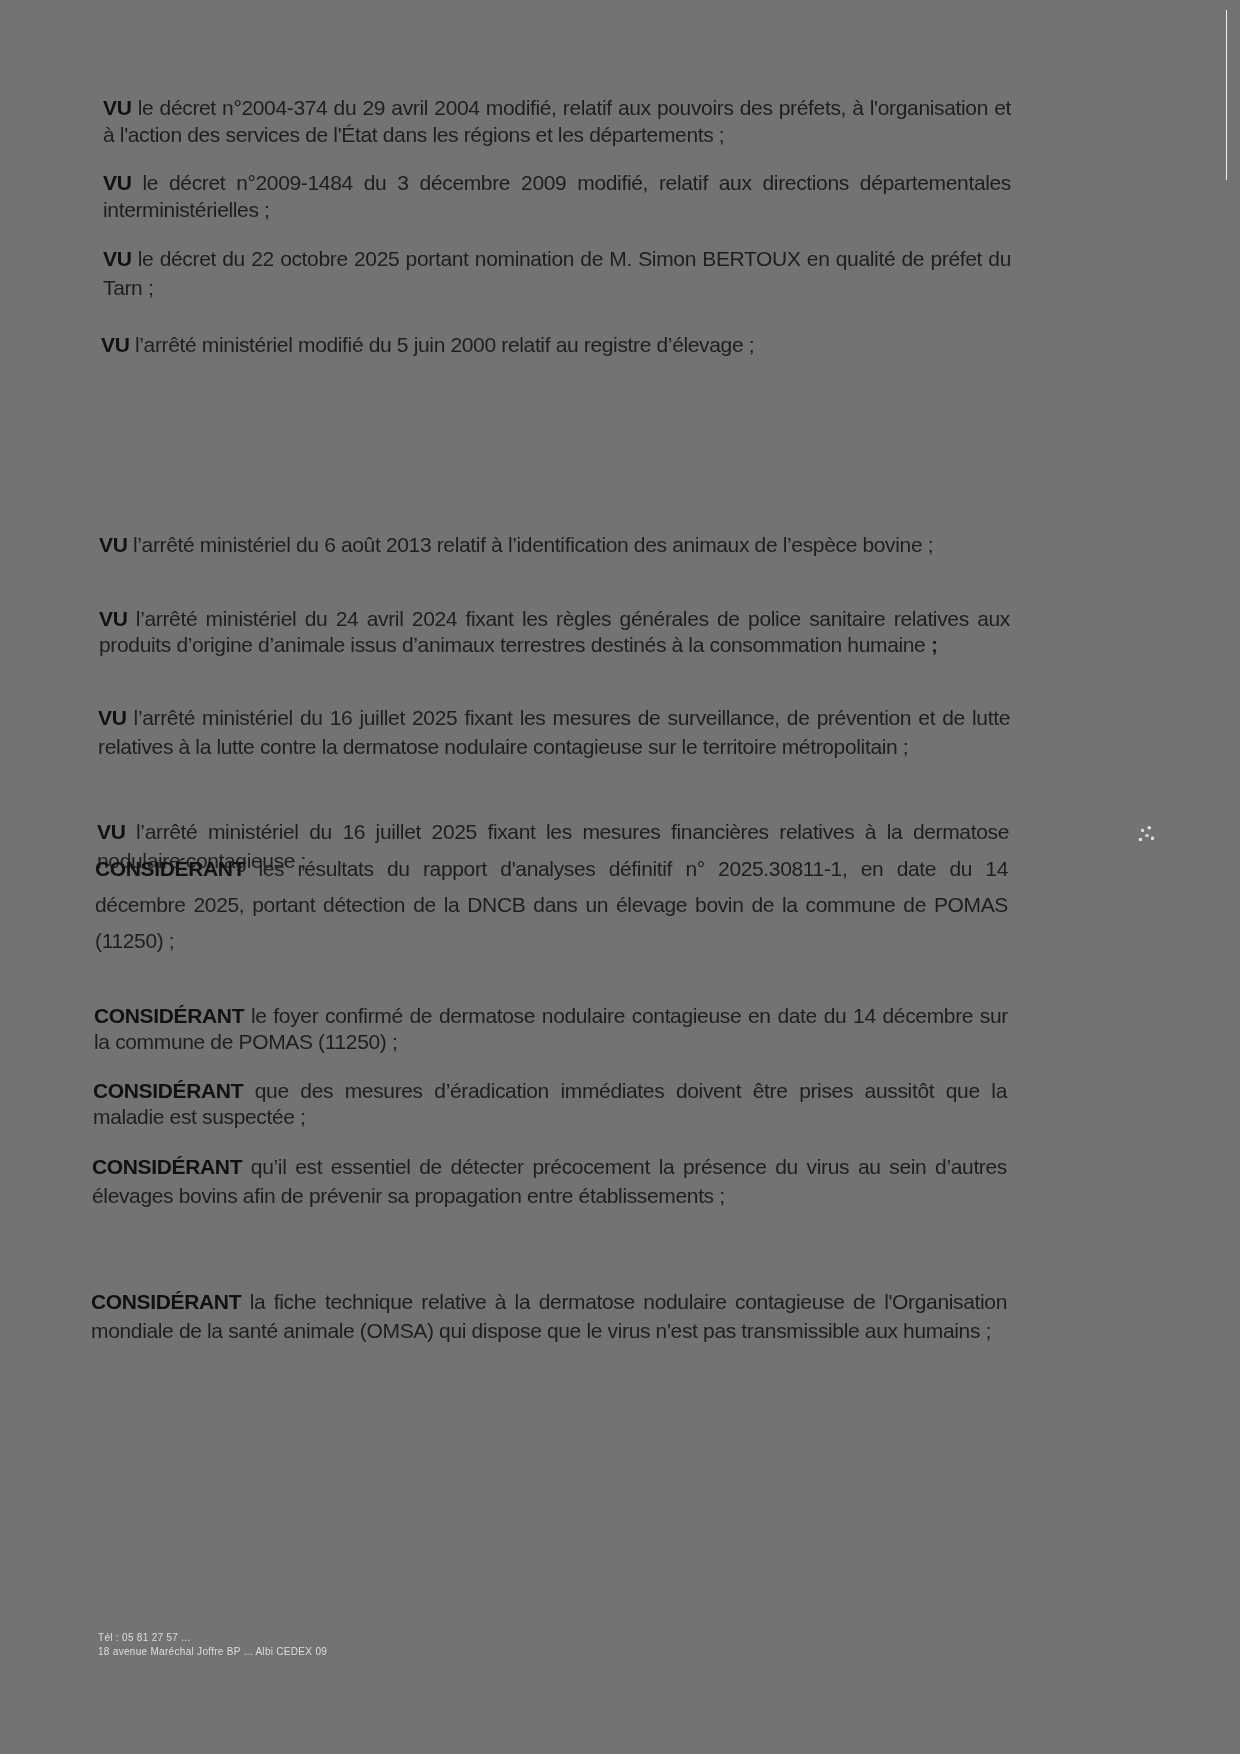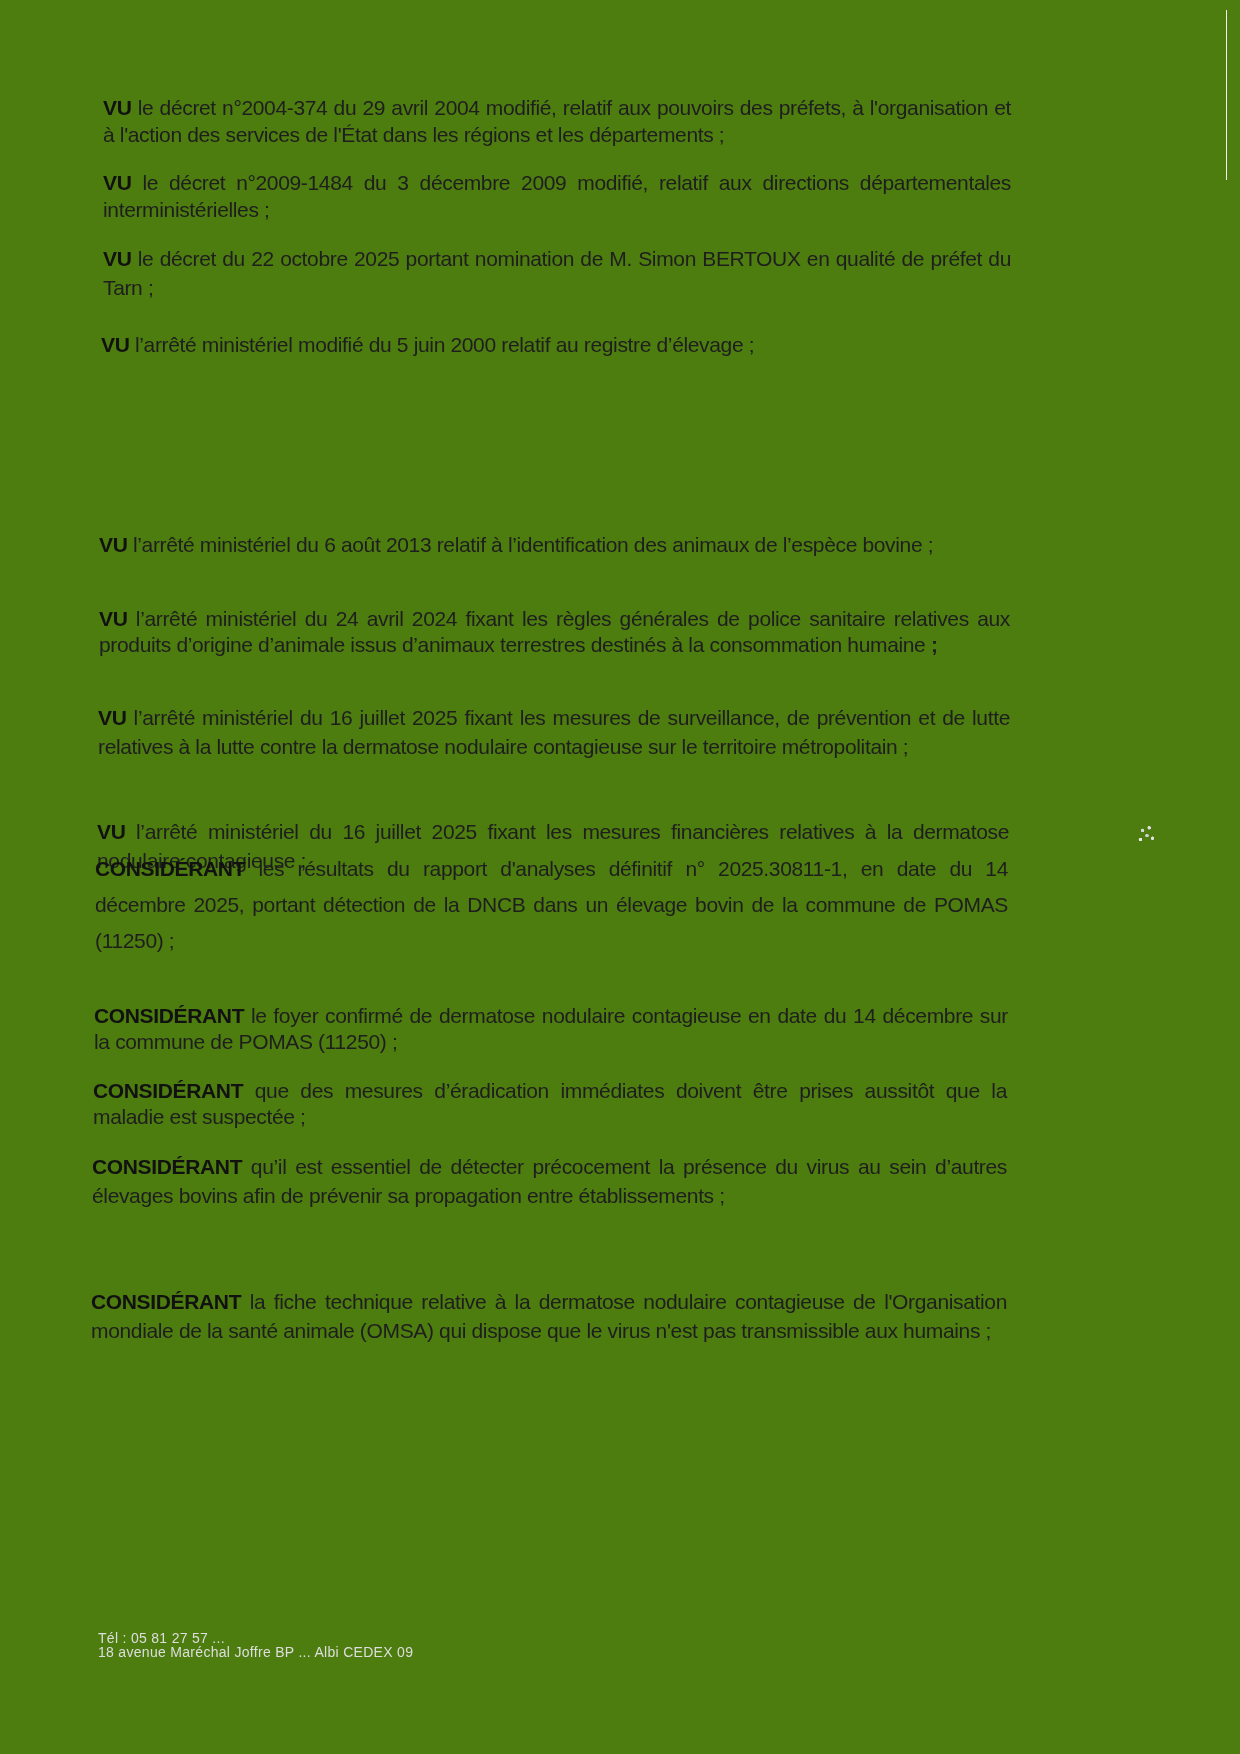--- a/index.html
+++ b/index.html
@@ -12,21 +12,21 @@
       height: 1754px;
       position: relative;
       overflow: hidden;
       font-family: "Liberation Sans", sans-serif;
       color: #1e1e1e;
     }
     .page {
       position: absolute;
       left: 0; top: 0;
       width: 1240px; height: 1754px;
-      background: #4d7c0f;
+      background: #737373;
     }
     .edge-line {
       position: absolute;
       left: 1226px; top: 10px;
       width: 1px; height: 170px;
       background: #f1f1f1;
     }
     .para {
       position: absolute;
       text-align: justify;
@@ -51,21 +51,21 @@
       background:
         radial-gradient(circle at 30% 40%, #d6d6d6 0 1.5px, transparent 2px),
         radial-gradient(circle at 60% 30%, #dcdcdc 0 1.5px, transparent 2px),
         radial-gradient(circle at 50% 60%, #d0d0d0 0 1.5px, transparent 2px),
         radial-gradient(circle at 75% 70%, #e0e0e0 0 1.5px, transparent 2px),
         radial-gradient(circle at 20% 75%, #e4e4e4 0 1.5px, transparent 2px);
     }
     .footer {
       position: absolute;
       left: 98px; top: 1631px;
-      font-size: 14px;
+      font-size: 10px;
       line-height: 14px;
       color: #dedede;
       letter-spacing: 0.3px;
     }
   </style>
 </head>
 <body>
 
 <div class="page">
   <div class="edge-line"></div>

